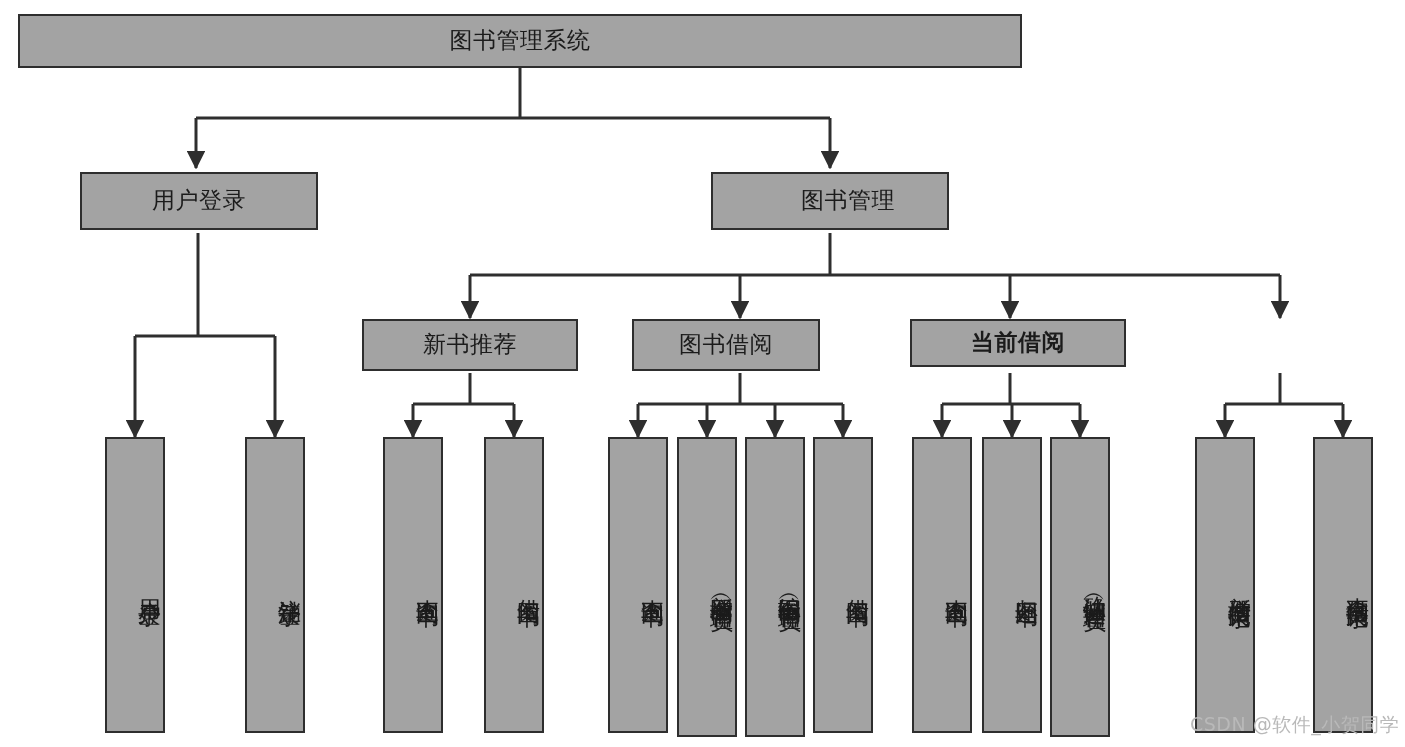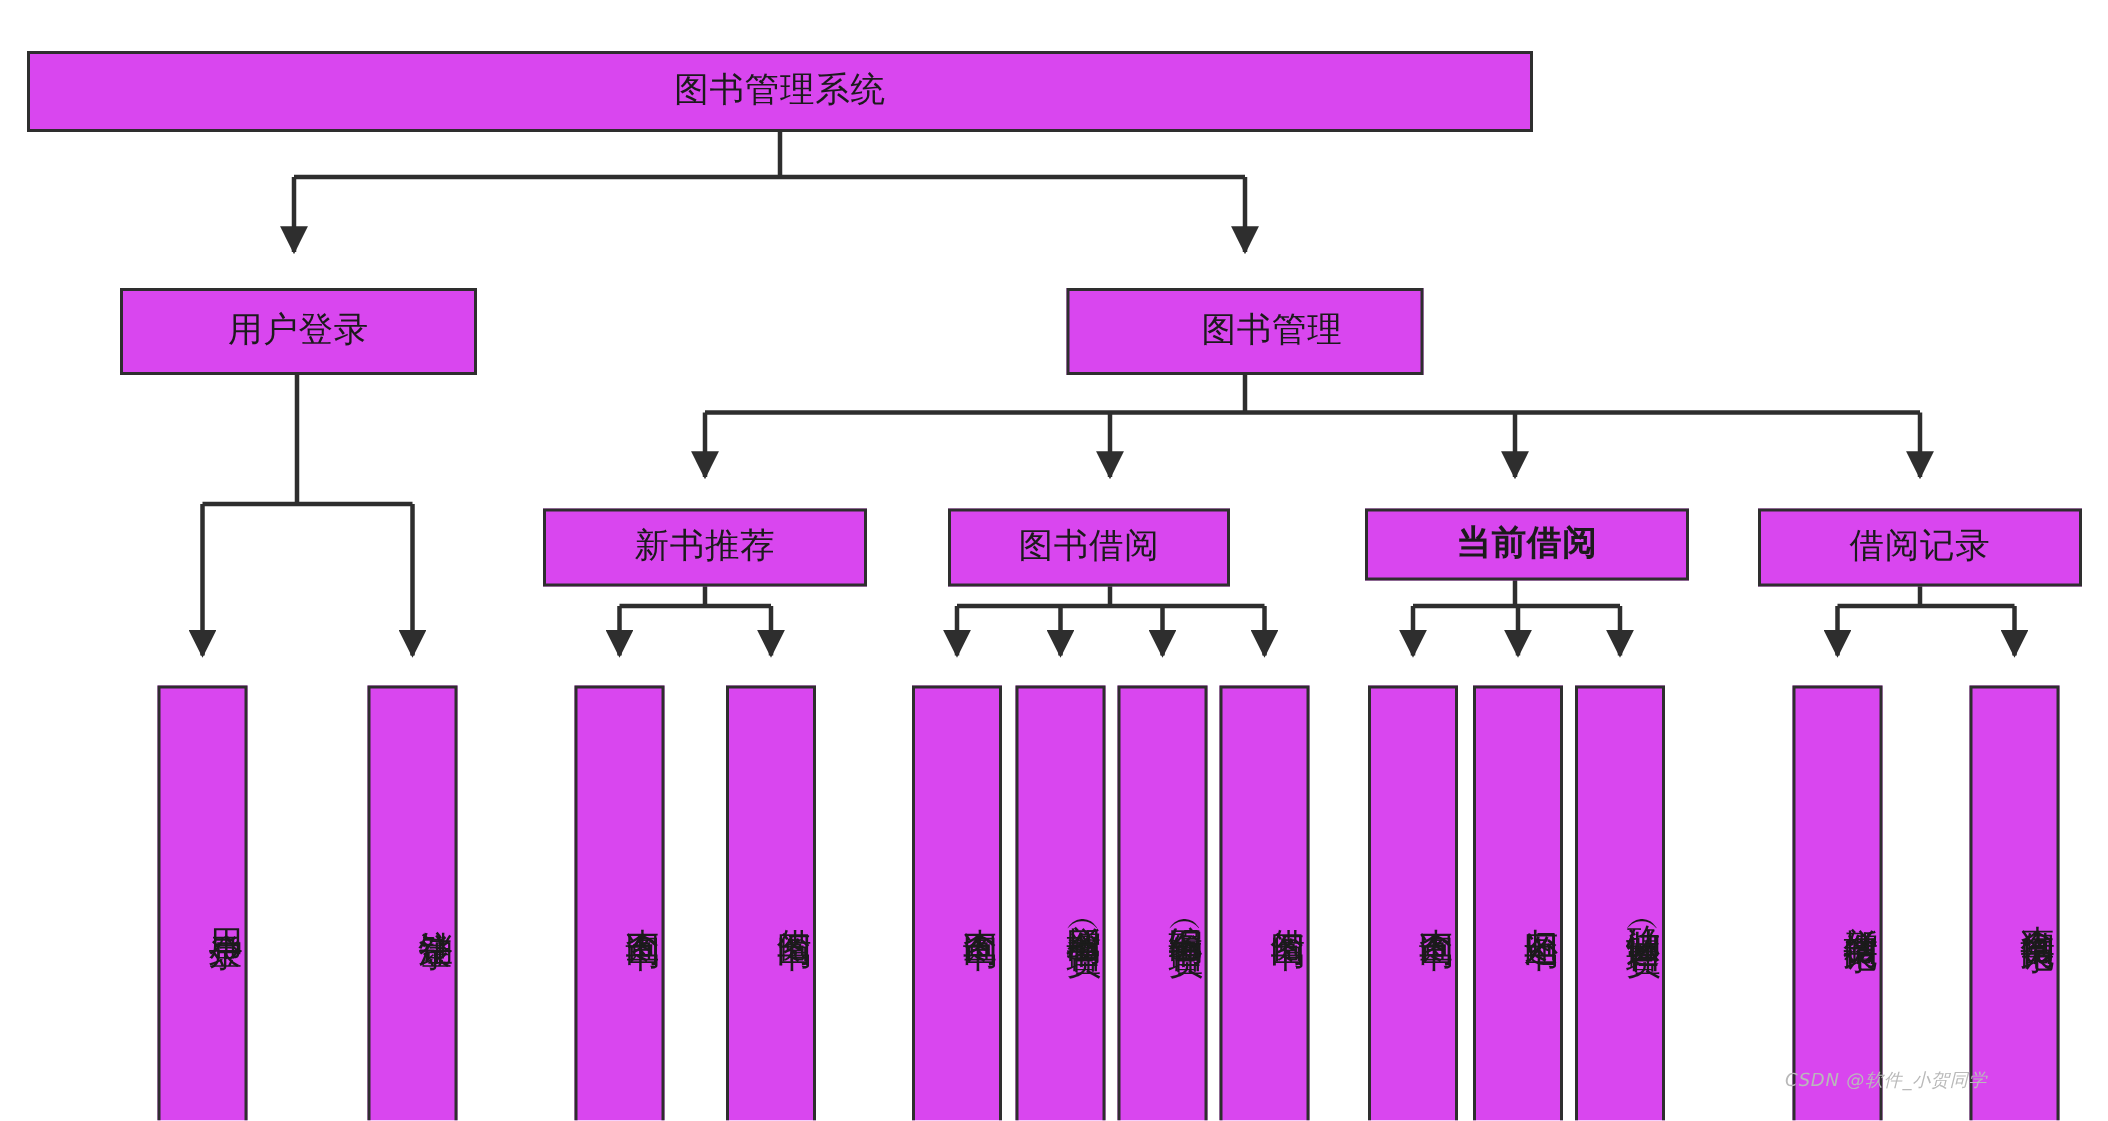--- a/index.html
+++ b/index.html
@@ -23,26 +23,25 @@
     left: 0;
     top: 0;
     width: 1405px;
     height: 747px;
     pointer-events: none;
   }
   .node {
     position: absolute;
     box-sizing: border-box;
     border: 2px solid #2e2e2e;
-    background: #d946ef;
+    background: #a3a3a3;
     display: flex;
     align-items: center;
     justify-content: center;
     color: #1b1b1b;
-    margin-top: 20px;
   }
   .node-h {
     font-size: 23px;
     line-height: 1.1;
     letter-spacing: 0.5px;
     white-space: nowrap;
   }
   .node-v {
     font-size: 23px;
     line-height: 1.18;
@@ -55,25 +54,24 @@
   }
   .node-v .vlabel {
     writing-mode: vertical-rl;
     text-orientation: upright;
     display: block;
   }
   .watermark {
     position: absolute;
     left: 1190px;
     top: 712px;
-    font-size: 12px;
+    font-size: 19px;
     color: #b9b9b9;
     white-space: nowrap;
     letter-spacing: 0.5px;
-    font-style: italic;
   }
 </style>
 </head>
 <body>
 
 <div id="diagram-root">
 
   <svg id="edge-layer" width="1405" height="747" viewBox="0 0 1405 747">
     <defs>
       <marker id="arrow" viewBox="0 0 10 10" refX="9.2" refY="5" markerWidth="6.2" markerHeight="6.2" orient="auto-start-reverse">
@@ -137,23 +135,20 @@
 
   <div class="node node-h" style="left:362px; top:319px; width:216px; height:52px;text-align:center;">
     <span>新书推荐</span>
   </div>
   <div class="node node-h" style="left:632px; top:319px; width:188px; height:52px;">
     <span>图书借阅</span>
   </div>
   <div class="node node-h" style="left:910px; top:319px; width:216px; height:48px;font-weight:bold;">
     <span>当前借阅</span>
   </div>
-  <div class="node node-h" style="left:1172px; top:319px; width:216px; height:52px;">
-    <span>借阅记录</span>
-  </div>
 
   <div class="node node-v" style="left:105px; top:437px; width:60px; height:296px;">
     <span class="vlabel">用户登录</span>
   </div>
   <div class="node node-v" style="left:245px; top:437px; width:60px; height:296px;">
     <span class="vlabel">注销登录</span>
   </div>
 
   <div class="node node-v" style="left:383px; top:437px; width:60px; height:296px;">
     <span class="vlabel">查询图书</span>

